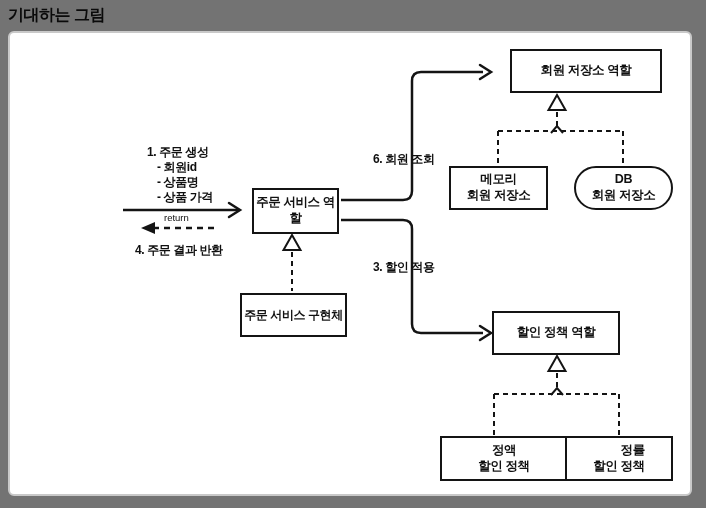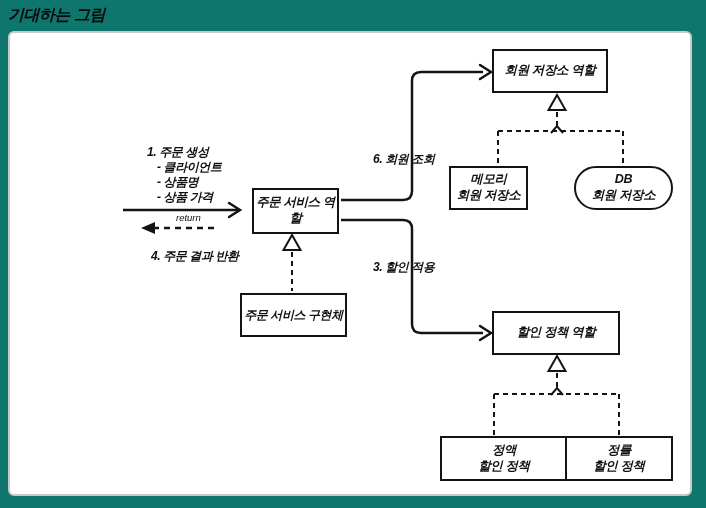--- a/index.html
+++ b/index.html
@@ -1,57 +1,56 @@
 <!DOCTYPE html>
 <html><head>
 <meta charset="utf-8">
 <style>
   html,body{margin:0;padding:0;background:#ffffff;}
   #canvas{
-    position:relative;width:706px;height:508px;background:#0f766e;
+    position:relative;width:706px;height:508px;background:#737373;
     font-family:"Liberation Sans","DejaVu Sans",sans-serif;color:#111;
     overflow:hidden;
-    font-style:italic;
   }
   .page-title{
     position:absolute;left:8px;top:5px;font-size:16px;font-weight:bold;
     letter-spacing:-0.5px;color:#0a0a0a;white-space:nowrap;
   }
   .frame{
     position:absolute;left:8px;top:31px;width:680px;height:461px;
     border:2px solid #c9c9c9;border-radius:6px;background:#ffffff;
   }
   svg.wires{position:absolute;left:0;top:0;width:706px;height:508px;}
   .node{
     position:absolute;display:flex;align-items:center;justify-content:center;
     border:2px solid #141414;background:#ffffff;box-sizing:border-box;
     font-weight:bold;font-size:12.5px;line-height:1.25;text-align:center;
     white-space:pre-line;letter-spacing:-0.4px;
   }
   .edge-label{
     position:absolute;font-weight:bold;font-size:12px;letter-spacing:-0.4px;
     white-space:pre-line;color:#0f0f0f;
   }
-  .edge-label.small{font-weight:normal;font-size:9.5px;letter-spacing:0;margin-left:12px;}
+  .edge-label.small{font-weight:normal;font-size:9.5px;letter-spacing:0;}
   .edge-label.params{font-size:12px;line-height:15px;}
   
   #n-client{left:25px;top:188px;width:98px;height:47px;font-size:13px;}
   #n-order-role{left:252px;top:188px;width:87px;height:46px;}
-  #n-member-role{left:492px;top:49px;width:116px;height:44px;}
-  #n-memory-repo{left:449px;top:166px;width:79px;height:44px;}
+  #n-member-role{left:510px;top:49px;width:152px;height:44px;}
+  #n-memory-repo{left:449px;top:166px;width:99px;height:44px;}
   #n-db-repo{left:574px;top:166px;width:99px;height:44px;border-radius:22px;}
   #n-order-impl{left:240px;top:293px;width:107px;height:44px;font-size:12px;white-space:nowrap;}
   #n-discount-role{left:492px;top:311px;width:128px;height:44px;}
   #n-fixed-policy{left:440px;top:436px;width:128px;height:45px;}
-  #n-rate-policy{left:565px;top:436px;width:108px;height:45px;}
+  #n-rate-policy{left:565px;top:436px;width:108px;height:45px;text-align:right;}
   
   #l-order-create{left:147px;top:144px;}
   #l-order-params{left:157px;top:160px;}
   #l-return{left:164px;top:212px;}
-  #l-order-result{left:135px;top:248px;margin-left:16px;}
+  #l-order-result{left:135px;top:242px;}
   #l-member-lookup{left:373px;top:151px;}
   #l-discount-apply{left:373px;top:259px;}
 </style>
 </head>
 <body>
 
 <div id="canvas">
 
   <div class="page-title">기대하는 그림</div>
 
@@ -110,21 +109,21 @@
   <div class="node" id="n-db-repo">DB
 회원 저장소</div>
   <div class="node" id="n-discount-role">할인 정책 역할</div>
   <div class="node" id="n-order-impl">주문 서비스 구현체</div>
   <div class="node" id="n-fixed-policy">정액
 할인 정책</div>
   <div class="node" id="n-rate-policy">정률
 할인 정책</div>
 
   <div class="edge-label" id="l-order-create">1. 주문 생성</div>
-  <div class="edge-label params" id="l-order-params">- 클라이언트
+  <div class="edge-label params" id="l-order-params">- 회원id
 - 상품명
 - 상품 가격</div>
   <div class="edge-label small" id="l-return">return</div>
   <div class="edge-label" id="l-order-result">4. 주문 결과 반환</div>
   <div class="edge-label" id="l-member-lookup">6. 회원 조회</div>
   <div class="edge-label" id="l-discount-apply">3. 할인 적용</div>
 
 </div>
 
 </body></html>

